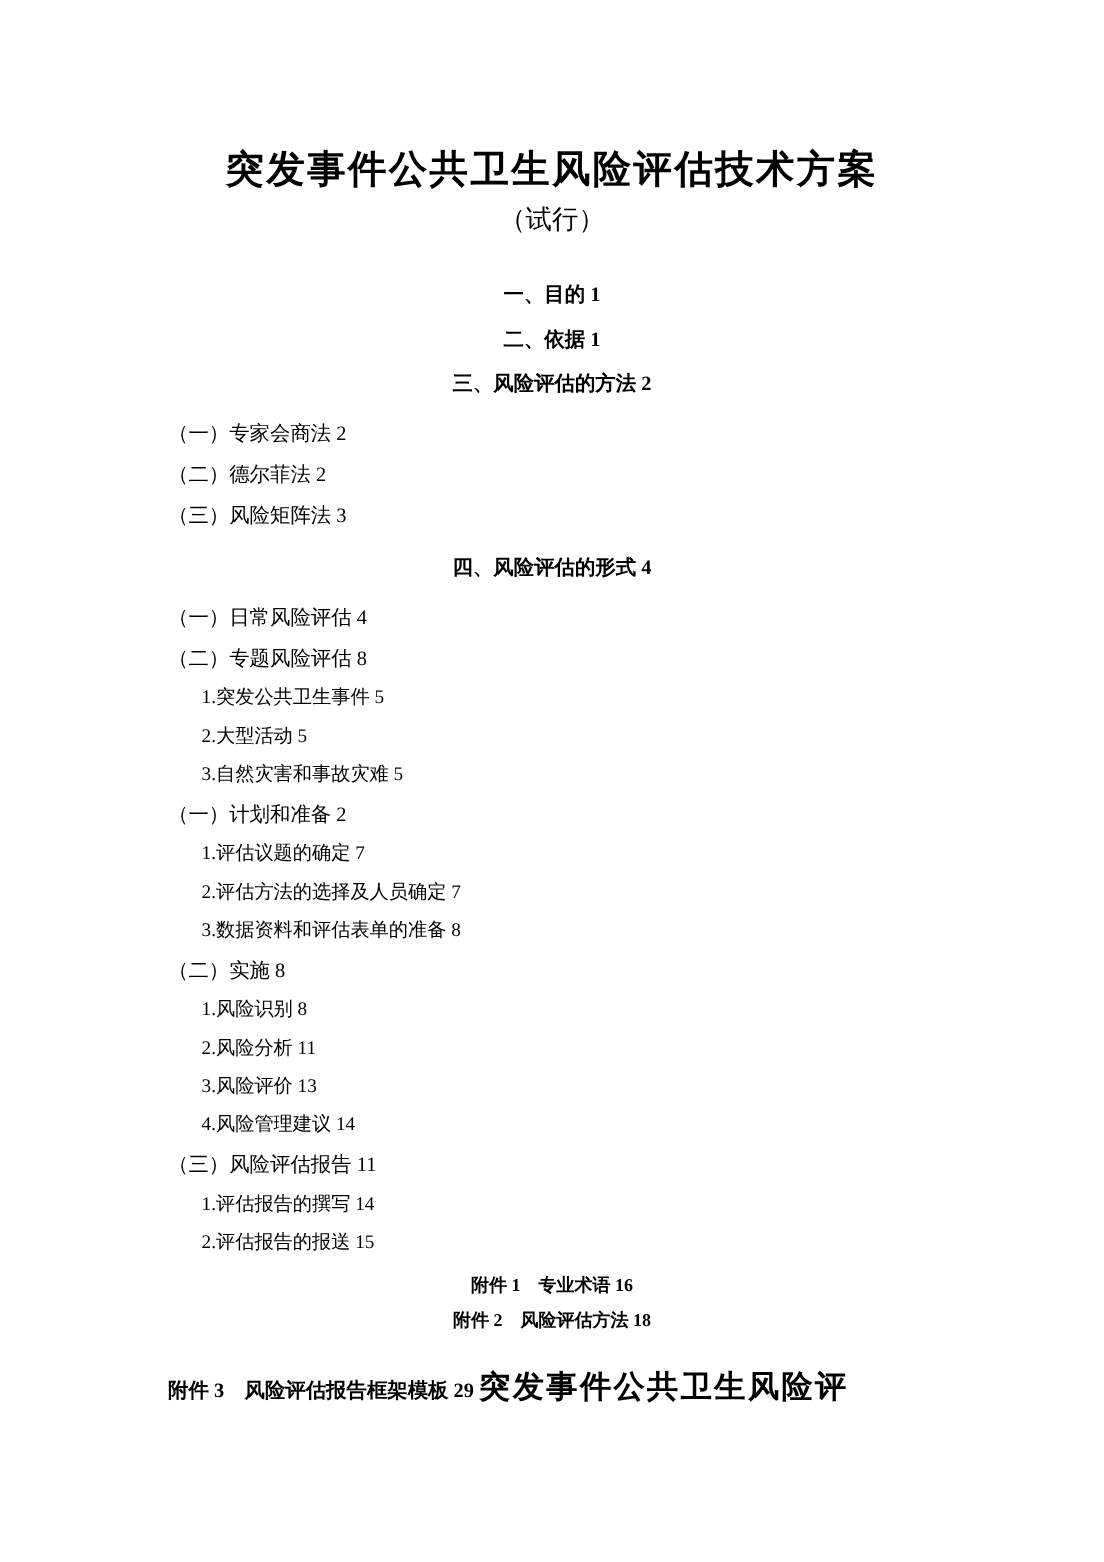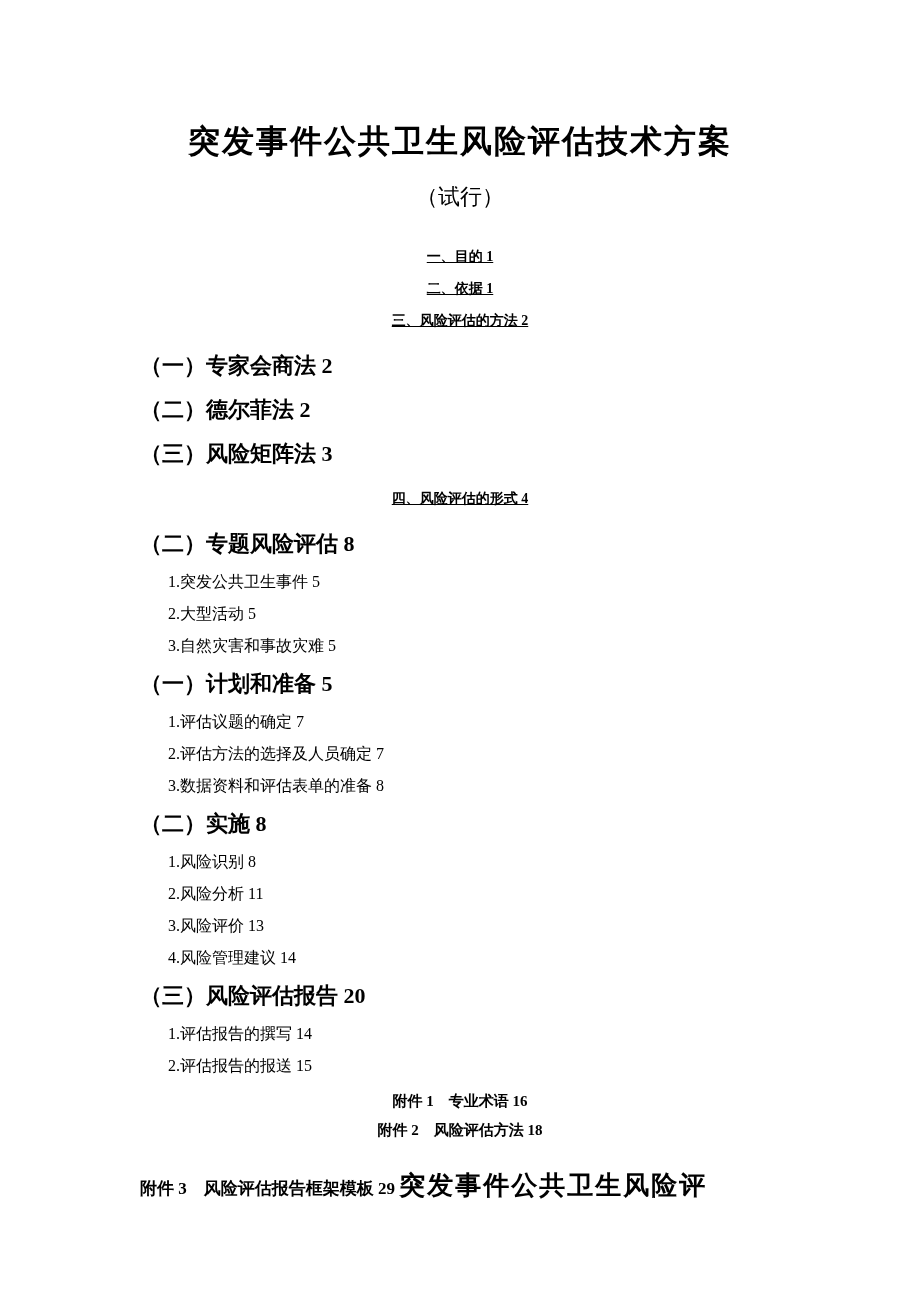--- a/index.html
+++ b/index.html
@@ -13,38 +13,37 @@
   .page {
     width: 920px;
     padding: 120px 140px 60px 140px;
     box-sizing: border-box;
   }
   .title {
     text-align: center;
     font-size: 32px;
     font-weight: bold;
     letter-spacing: 2px;
-    margin-bottom: 18px;
+    margin-bottom: 4px;
   }
   .subtitle {
     text-align: center;
     font-size: 22px;
     margin-bottom: 36px;
   }
   .section-heading {
     text-align: center;
-    font-size: 14px;
+    font-size: 17px;
     font-weight: bold;
     margin: 14px 0 14px 0;
-    text-decoration: underline;
   }
   .toc-line {
-    font-size: 22px;
+    font-size: 17px;
     line-height: 2.0;
-    font-weight: bold;
+    font-weight: normal;
   }
   .toc-sub {
     font-size: 16px;
     line-height: 2.0;
     padding-left: 28px;
     font-weight: normal;
     font-family: "KaiTi", "STKaiti", "楷体", serif;
   }
   .appendix-line {
     text-align: center;
@@ -73,38 +72,39 @@
   <div class="section-heading">一、目的 1</div>
   <div class="section-heading">二、依据 1</div>
   <div class="section-heading">三、风险评估的方法 2</div>
 
   <div class="toc-line">（一）专家会商法 2</div>
   <div class="toc-line">（二）德尔菲法 2</div>
   <div class="toc-line">（三）风险矩阵法 3</div>
 
   <div class="section-heading">四、风险评估的形式 4</div>
 
+  <div class="toc-line">（一）日常风险评估 4</div>
   <div class="toc-line">（二）专题风险评估 8</div>
   <div class="toc-sub">1.突发公共卫生事件 5</div>
   <div class="toc-sub">2.大型活动 5</div>
   <div class="toc-sub">3.自然灾害和事故灾难 5</div>
 
 
-  <div class="toc-line">（一）计划和准备 5</div>
+  <div class="toc-line">（一）计划和准备 2</div>
   <div class="toc-sub">1.评估议题的确定 7</div>
   <div class="toc-sub">2.评估方法的选择及人员确定 7</div>
   <div class="toc-sub">3.数据资料和评估表单的准备 8</div>
 
   <div class="toc-line">（二）实施 8</div>
   <div class="toc-sub">1.风险识别 8</div>
   <div class="toc-sub">2.风险分析 11</div>
   <div class="toc-sub">3.风险评价 13</div>
   <div class="toc-sub">4.风险管理建议 14</div>
 
-  <div class="toc-line">（三）风险评估报告 20</div>
+  <div class="toc-line">（三）风险评估报告 11</div>
   <div class="toc-sub">1.评估报告的撰写 14</div>
   <div class="toc-sub">2.评估报告的报送 15</div>
 
   <div class="appendix-line">附件 1　专业术语 16</div>
   <div class="appendix-line">附件 2　风险评估方法 18</div>
 
   <div class="final-line">
     <span style="font-weight:bold;">附件 3　风险评估报告框架模板 29 </span><span class="final-title">突发事件公共卫生风险评</span>
   </div>
 

